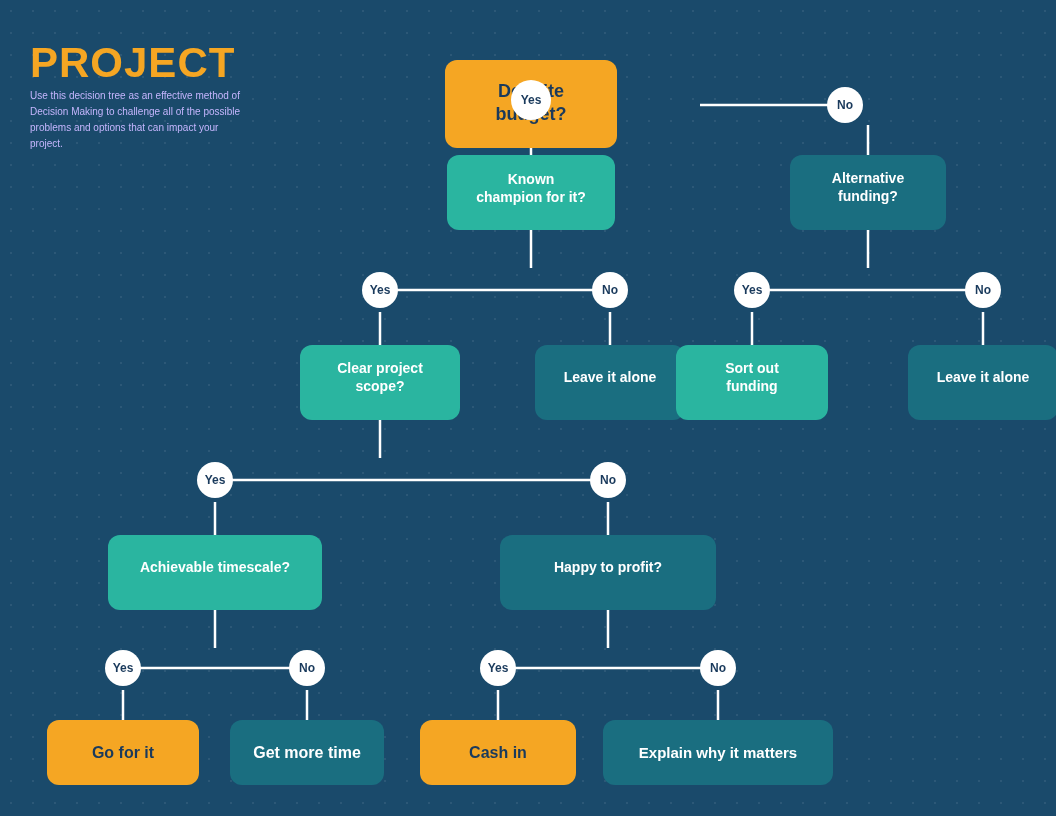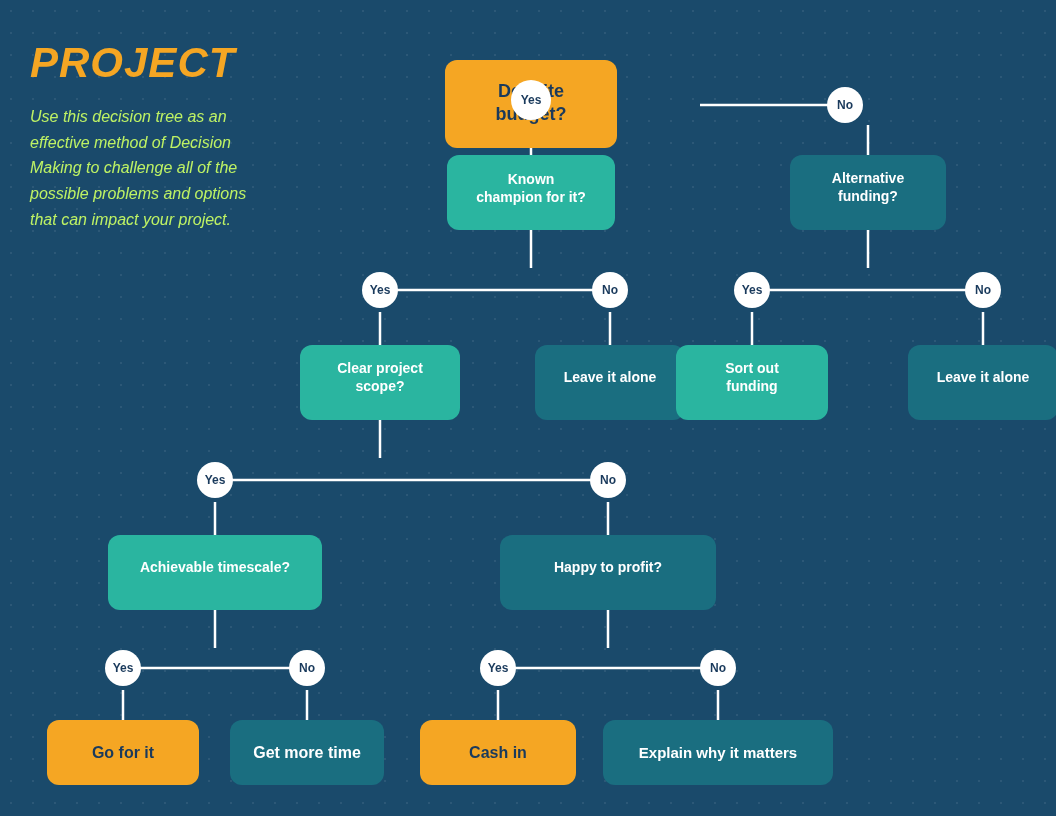--- a/index.html
+++ b/index.html
@@ -27,36 +27,35 @@
       width: 1056px;
       height: 816px;
       position: relative;
     }
 
     
     .title-block {
       position: absolute;
       top: 40px;
       left: 30px;
-      font-style: italic;
     }
 
     .title-main {
       font-size: 42px;
       font-weight: 900;
       color: #f5a623;
       line-height: 1.1;
       letter-spacing: 1px;
     }
 
     .title-desc {
-      margin-top: 18px;
-      font-size: 16px;
+      margin-top: 2px;
+      font-size: 10px;
       font-weight: 400;
-      color: #bef264;
+      color: #c4b5fd;
       line-height: 1.6;
       max-width: 220px;
       font-family: Arial, sans-serif;
     }
 
     
     .flowchart-svg {
       position: absolute;
       top: 0;
       left: 0;

